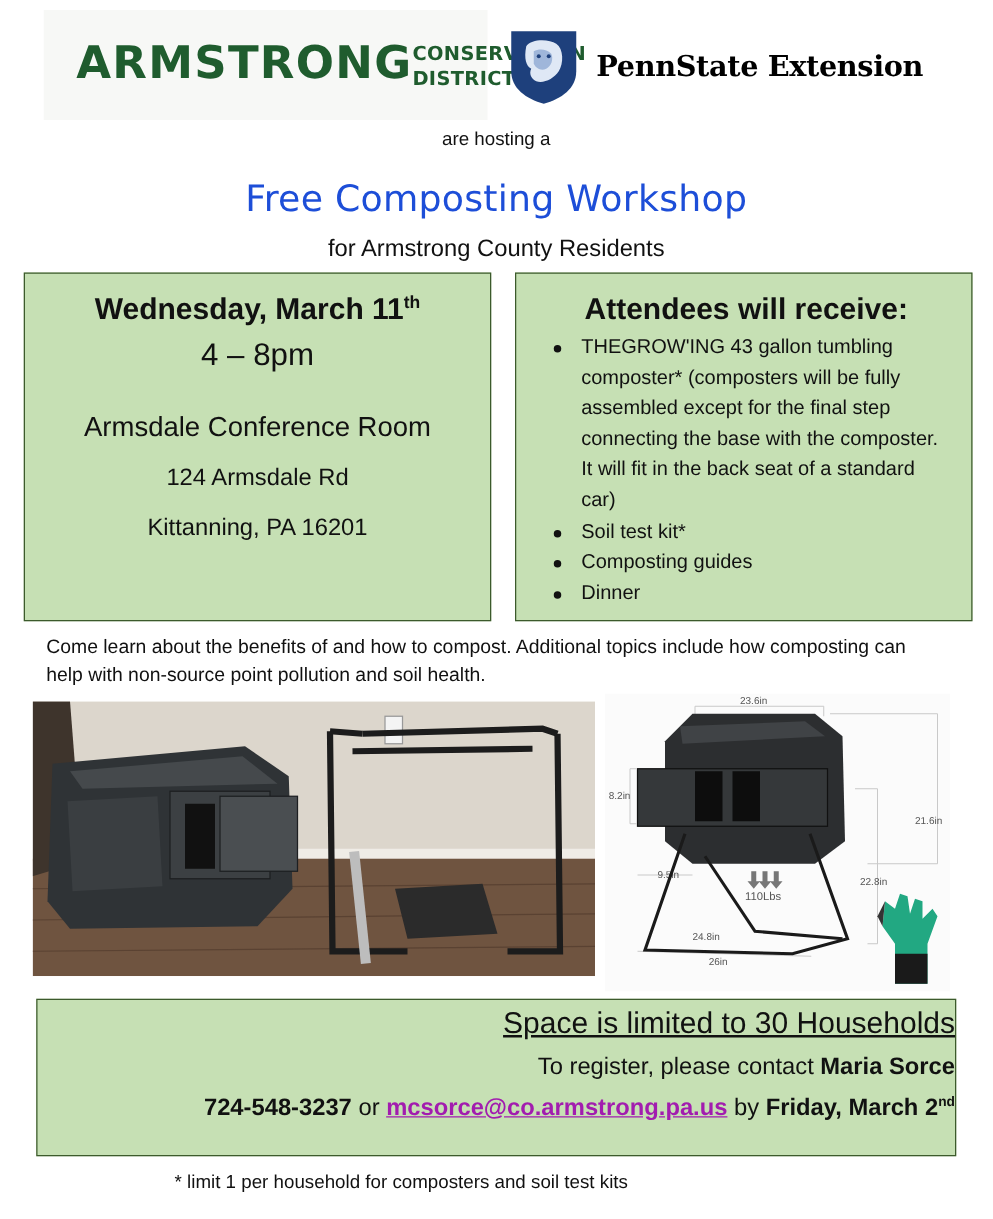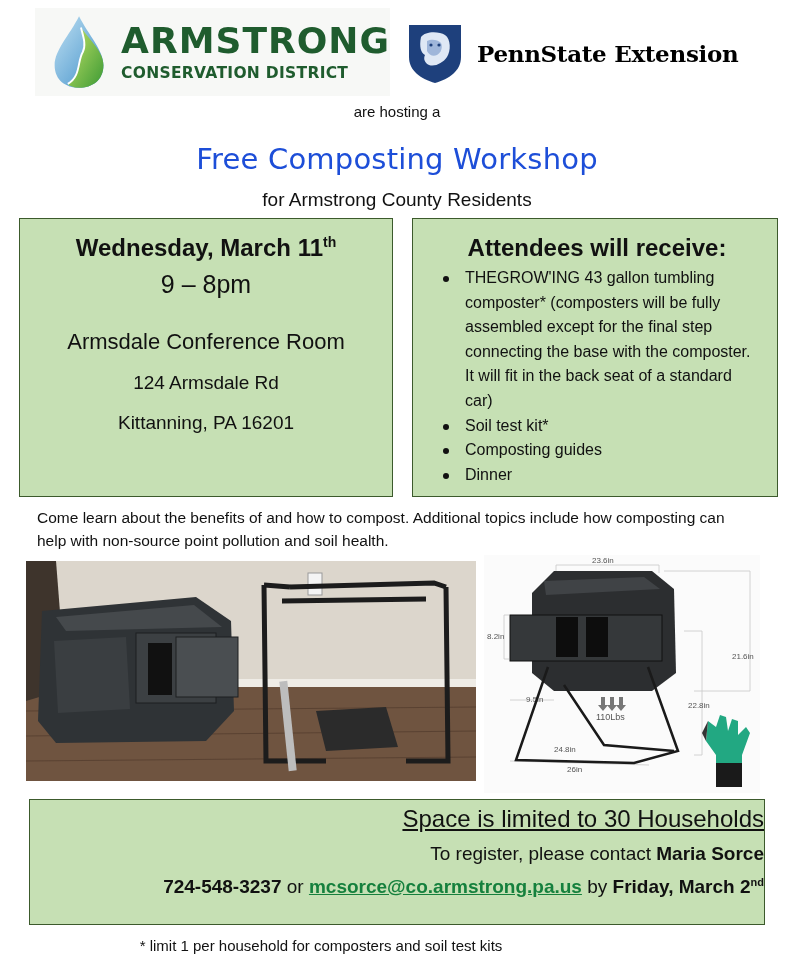--- a/index.html
+++ b/index.html
@@ -4,21 +4,21 @@
 <style>
   * { box-sizing: border-box; margin: 0; padding: 0; }
   html, body { width: 794px; height: 975px; background: #ffffff; overflow: hidden; }
   body { position: relative; font-family: "Liberation Sans", "DejaVu Sans", sans-serif; color: #111; }
 
   .abs { position: absolute; }
 
   
   .acd-logo { left: 35px; top: 8px; width: 355px; height: 88px; background: #f7f8f6; display: flex; align-items: center; }
   .acd-drop { width: 64px; height: 80px; margin-left: 14px; }
-  .acd-text { margin-left: 12px; display: flex; flex-direction: column; }
+  .acd-text { margin-left: 12px; display: flex; }
   .acd-title { font-family: "DejaVu Sans", sans-serif; font-weight: bold; font-size: 36px; color: #1f5c2e; letter-spacing: 1px; line-height: 40px; }
   .acd-sub { font-family: "DejaVu Sans", sans-serif; font-weight: bold; font-size: 15.5px; color: #1f5c2e; letter-spacing: 0.3px; line-height: 20px; margin-top: 2px; }
 
   .psu-logo { left: 405px; top: 20px; width: 360px; height: 66px; display: flex; align-items: center; }
   .psu-shield { width: 60px; height: 64px; }
   .psu-text { margin-left: 12px; font-family: "DejaVu Serif", serif; font-weight: bold; font-size: 23px; color: #000000; letter-spacing: -0.3px; }
 
   .hosting { left: 0; width: 794px; top: 103px; text-align: center; font-size: 15px; }
   .main-title { left: 0; width: 794px; top: 142px; text-align: center; font-size: 29px; font-weight: normal; color: #1d4ed8; font-family: "DejaVu Sans", sans-serif; letter-spacing: 0.2px; }
   .subtitle { left: 0; width: 794px; top: 189px; text-align: center; font-size: 19px; }
@@ -43,21 +43,21 @@
 
   .photo-left { left: 26px; top: 561px; width: 450px; height: 220px; overflow: hidden; }
   .photo-right { left: 484px; top: 555px; width: 276px; height: 238px; overflow: hidden; background: #fbfbfb; }
 
   .reg-box { left: 29px; top: 799px; width: 736px; height: 126px; text-align: right; }
   .reg-limit { margin-top: 5px; font-size: 24px; text-decoration: underline; }
   .reg-contact { margin-top: 10px; font-size: 19px; }
   .reg-line { margin-top: 11px; font-size: 19px; }
   .reg-line b { font-weight: bold; }
   .reg-line sup { font-size: 11px; vertical-align: super; line-height: 0; font-weight: bold; }
-  .reg-email { color: #15803d; text-decoration: underline; font-weight: bold; }
+  .reg-email { color: #a21caf; text-decoration: underline; font-weight: bold; }
 
   .footnote { left: 0; width: 642px; top: 937px; text-align: center; font-size: 15px; }
 </style>
 </head>
 <body>
 
 <div class="abs acd-logo">
   <svg class="acd-drop" viewBox="0 0 64 80">
     <defs>
       <linearGradient id="dropBlue" x1="0" y1="0" x2="1" y2="1">
@@ -89,21 +89,21 @@
   </svg>
   <span class="psu-text">PennState Extension</span>
 </div>
 
 <div class="abs hosting">are hosting a</div>
 <div class="abs main-title">Free Composting Workshop</div>
 <div class="abs subtitle">for Armstrong County Residents</div>
 
 <div class="abs green-box when-box">
   <div class="when-day"><span>Wednesday, March 11</span><sup>th</sup></div>
-  <div class="when-time">9 – 8pm</div>
+  <div class="when-time">4 – 8pm</div>
   <div class="when-room">Armsdale Conference Room</div>
   <div class="when-street">124 Armsdale Rd</div>
   <div class="when-city">Kittanning, PA 16201</div>
 </div>
 
 <div class="abs green-box receive-box">
   <div class="receive-title">Attendees will receive:</div>
   <ul class="receive-list">
     <li>THEGROW'ING 43 gallon tumbling composter* (composters will be fully assembled except for the final step connecting the base with the composter. It will fit in the back seat of a standard car)</li>
     <li>Soil test kit*</li>

